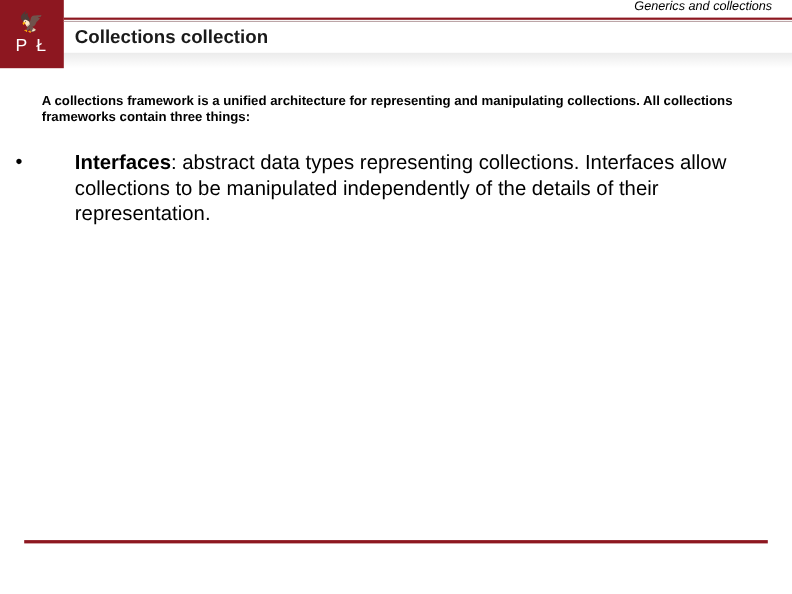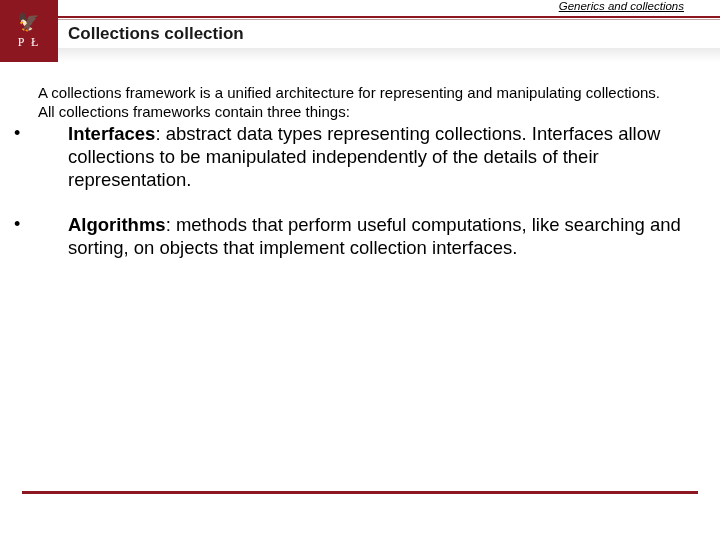--- a/index.html
+++ b/index.html
@@ -5,44 +5,44 @@
   * { box-sizing: border-box; margin: 0; padding: 0; }
   html, body { width: 720px; height: 540px; font-family: Arial, Helvetica, sans-serif; background: #fff; }
   .slide { width: 720px; height: 540px; position: relative; }
   .header { position: relative; height: 62px; }
   .logo-box {
     position: absolute; left: 0; top: 0; width: 58px; height: 62px;
     background: #8d1720; color: #fff;
     display: flex; flex-direction: column; align-items: center; justify-content: center;
   }
   .logo-eagle { font-size: 18px; line-height: 1; }
-  .logo-letters { font-size: 12px; letter-spacing: 2px; margin-top: 4px; font-family: Liberation Serif, serif; }
+  .logo-letters { font-size: 16px; letter-spacing: 2px; margin-top: 4px; font-family: Liberation Sans, sans-serif; }
   .topic {
-    position: absolute; top: 0; right: 36px;
-    font-style: italic; font-size: 11.5px; color: #000; text-decoration: underline;
+    position: absolute; top: 0; right: 18px;
+    font-style: italic; font-size: 11.5px; color: #000;
   }
   .rule-top {
     position: absolute; left: 58px; right: 0; top: 16px;
     height: 2px; background: #8d1720;
   }
   .rule-top2 {
     position: absolute; left: 58px; right: 0; top: 19px;
     height: 1px; background: #bca5a7;
   }
   .title {
     position: absolute; left: 68px; top: 24px;
     font-size: 17px; font-weight: bold; color: #1a1a1a;
   }
   .grad {
     position: absolute; left: 58px; right: 0; top: 48px; height: 14px;
     background: linear-gradient(to bottom, rgba(0,0,0,0.08), rgba(0,0,0,0));
   }
   .body { padding: 22px 10px 0 38px; }
-  .intro { font-size: 15px; line-height: 1.25; color: #000; max-width: 640px; }
-  ul.bullets { list-style: none; }
+  .intro { font-size: 12px; line-height: 1.25; color: #000; max-width: 640px; font-weight: bold; }
+  ul.bullets { list-style: none; margin-top: 22px; }
   ul.bullets > li { position: relative; padding-left: 30px; margin-bottom: 22px; font-size: 18.5px; line-height: 1.25; color:#000; }
   ul.bullets > li::before {
     content: "•"; position: absolute; left: -24px; top: 0; font-size: 18px; color:#000;
   }
   .term { font-weight: bold; }
   .footer-rule {
     position: absolute; left: 22px; right: 22px; bottom: 46px;
     height: 3px; background: #8d1720;
   }
 </style>
@@ -61,20 +61,17 @@
     <div class="title">Collections collection</div>
     <div class="grad"></div>
   </div>
 
   <div class="body">
     <p class="intro">A collections framework is a unified architecture for representing and manipulating collections. All collections frameworks contain three things:</p>
     <ul class="bullets">
       <li>
         <span class="term">Interfaces</span><span>: abstract data types representing collections. Interfaces allow collections to be manipulated independently of the details of their representation.</span>
       </li>
-      <li>
-        <span class="term">Algorithms</span><span>: methods that perform useful computations, like searching and sorting, on objects that implement collection interfaces.</span>
-      </li>
     </ul>
   </div>
 
   <div class="footer-rule"></div>
 </div>
 
 </body></html>

